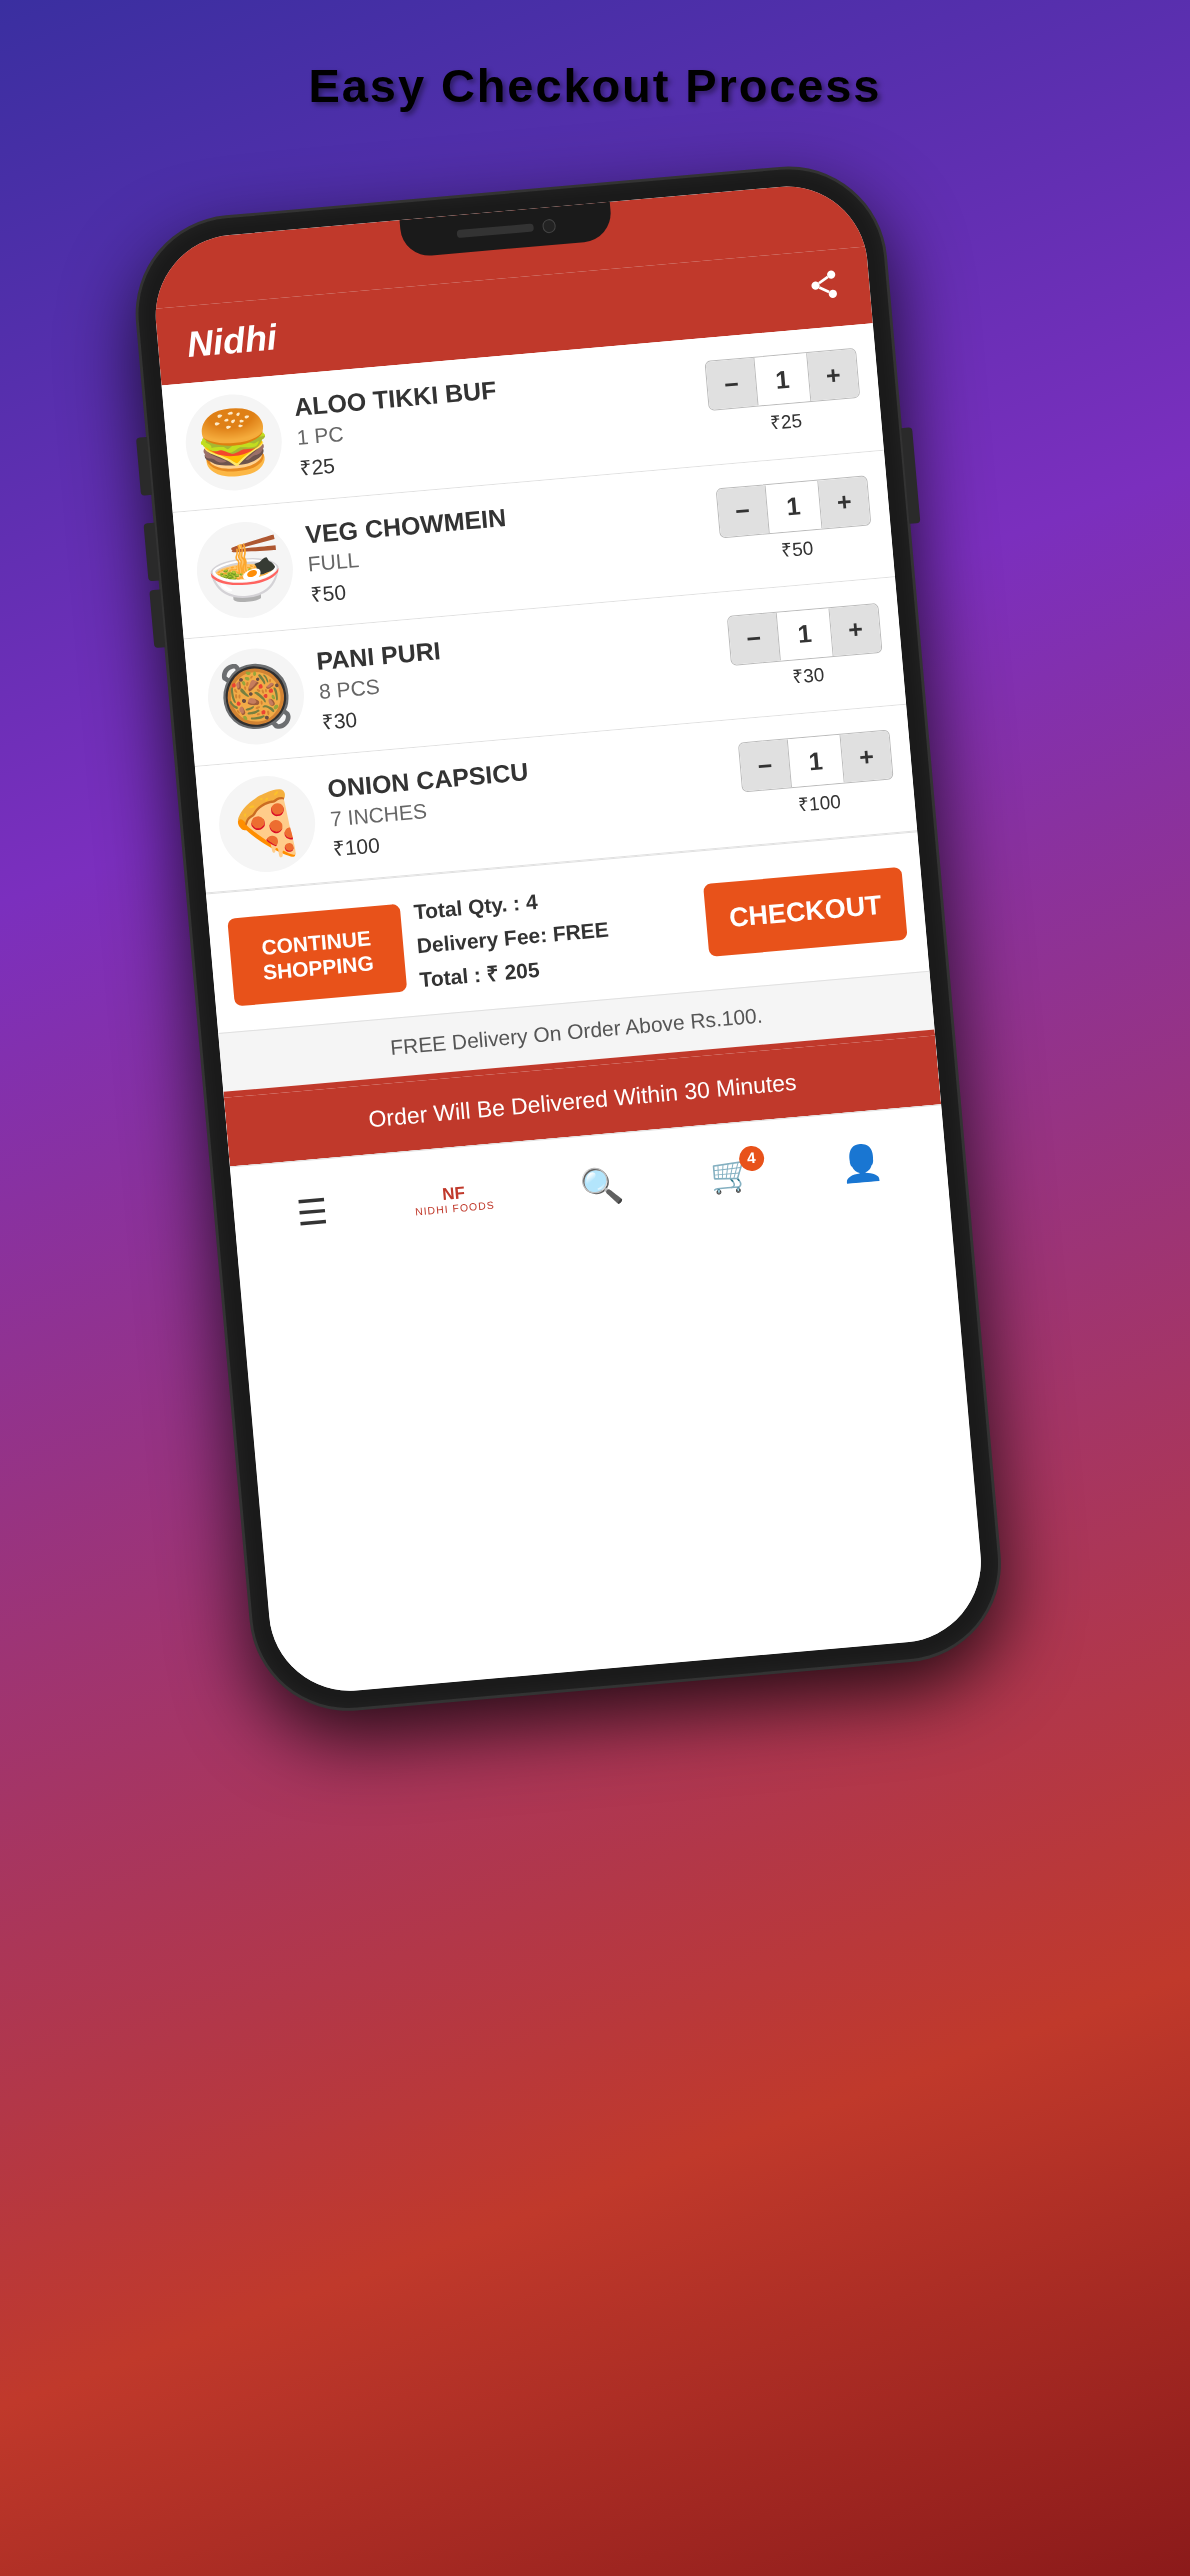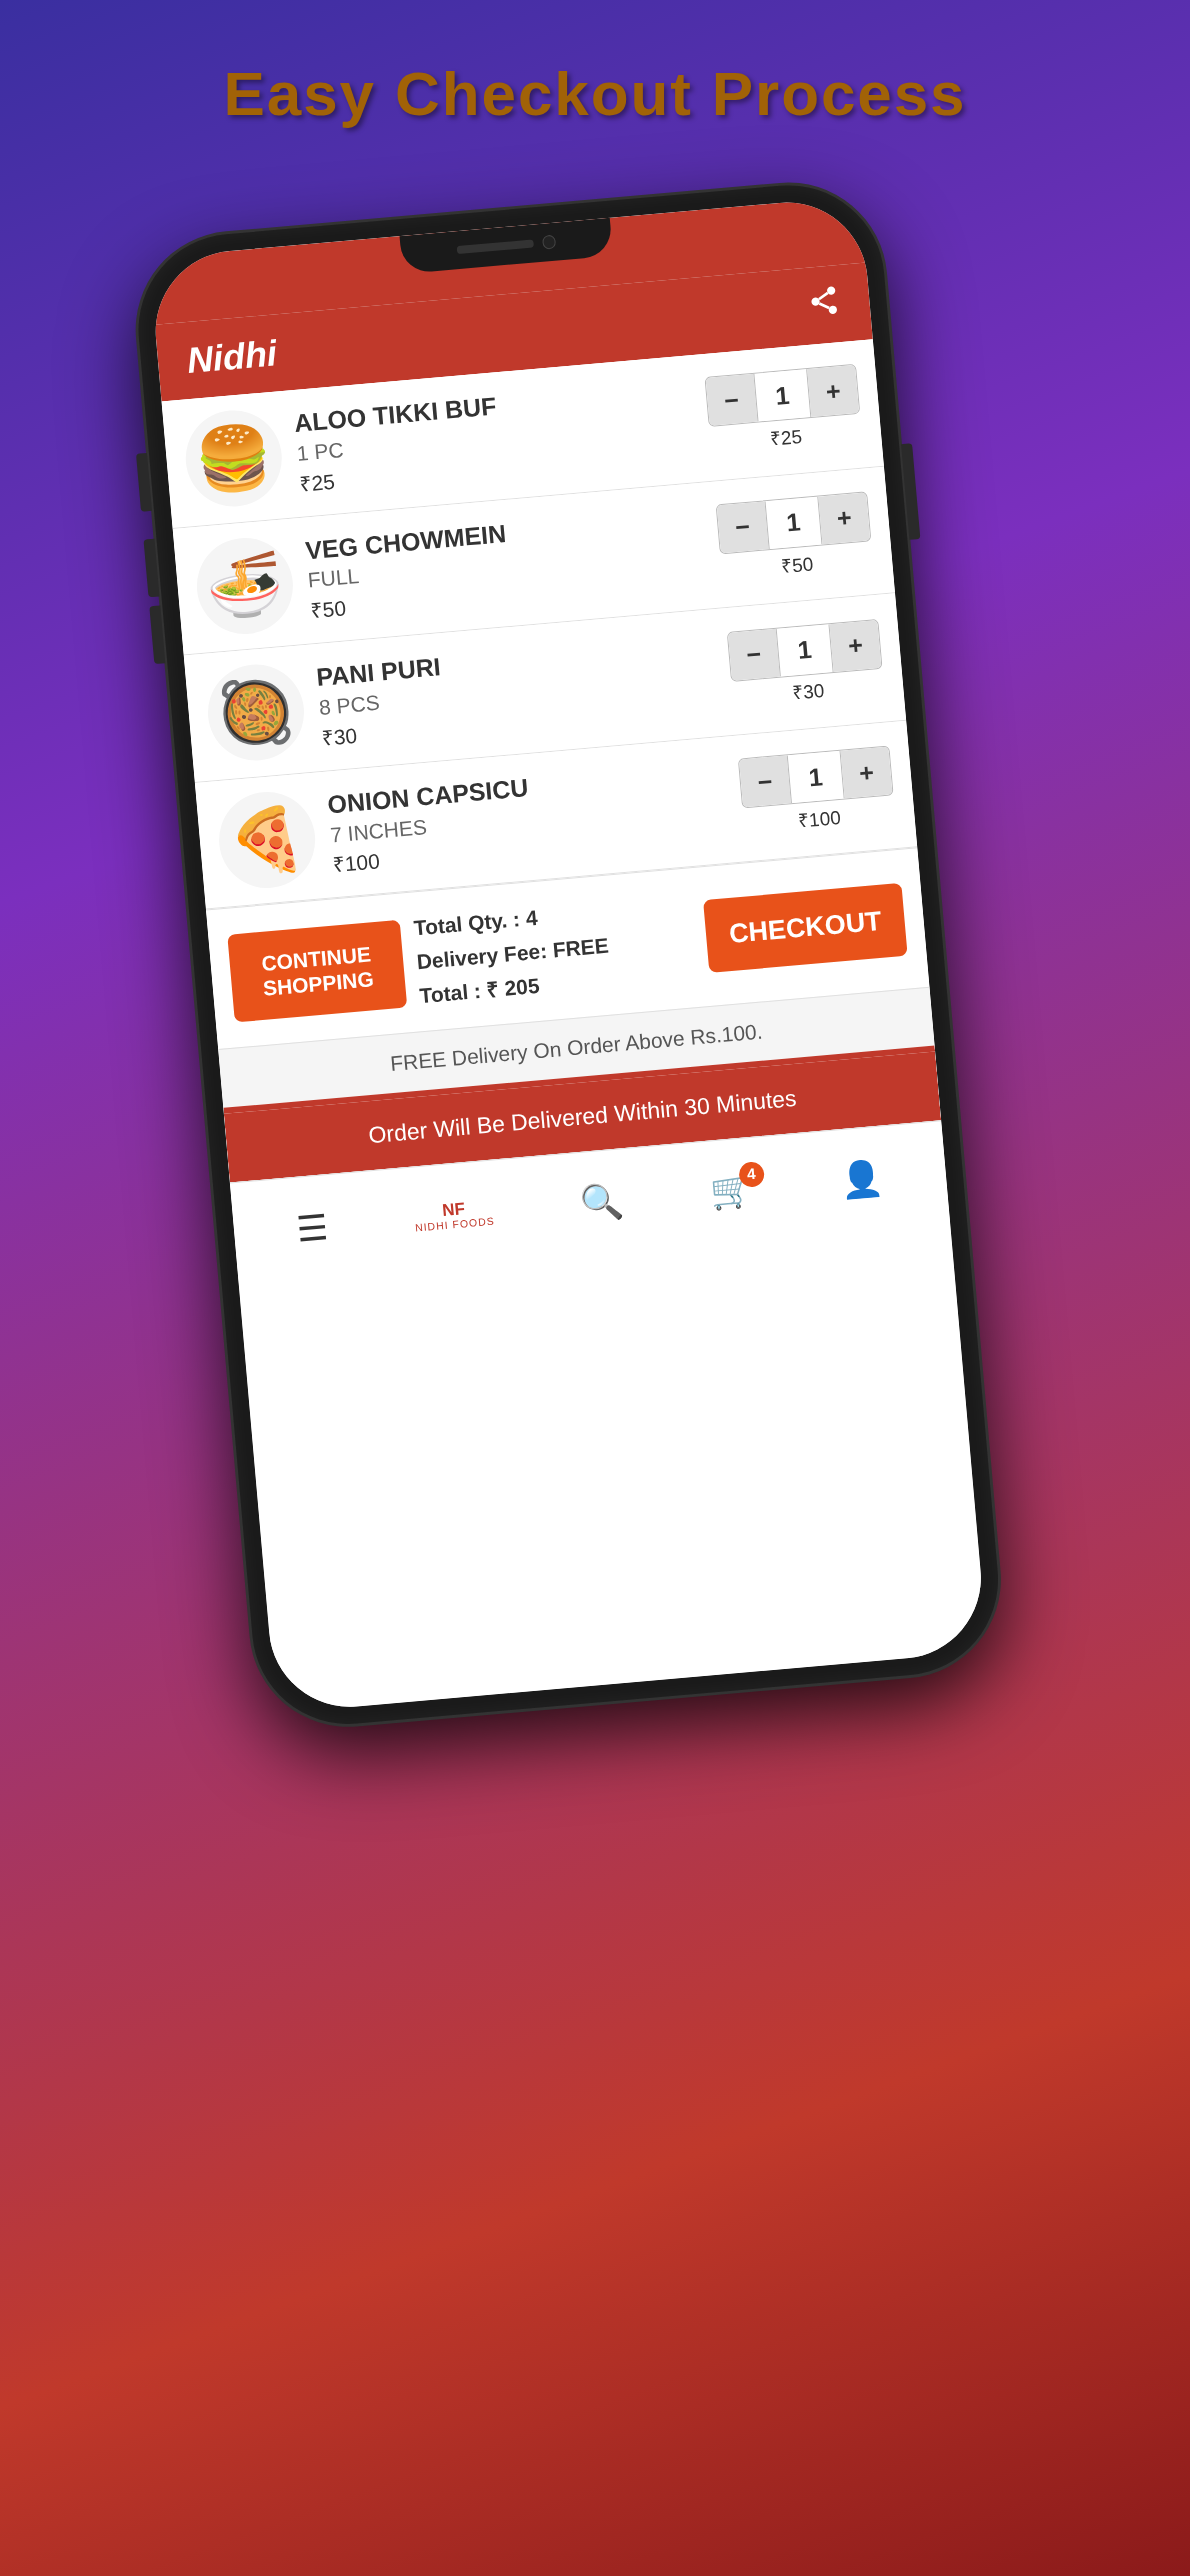--- a/index.html
+++ b/index.html
@@ -8,22 +8,22 @@
       height: 2576px;
       background: linear-gradient(160deg, #3a2fa0 0%, #7b2fbe 30%, #c0392b 80%, #8b1a1a 100%);
       display: flex;
       flex-direction: column;
       align-items: center;
       font-family: Arial, sans-serif;
       overflow: hidden;
     }
 
     .page-title {
-      color: #a16207;
-      font-size: 62px;
+      color: #000000;
+      font-size: 47px;
       font-weight: 900;
       margin-top: 58px;
       text-align: center;
       letter-spacing: 1.9px;
       text-shadow: 2.9px 2.9px 5.8px rgba(0,0,0,0.4);
     }
 
     .phone-wrapper {
       margin-top: 77px;
       width: 748px;

